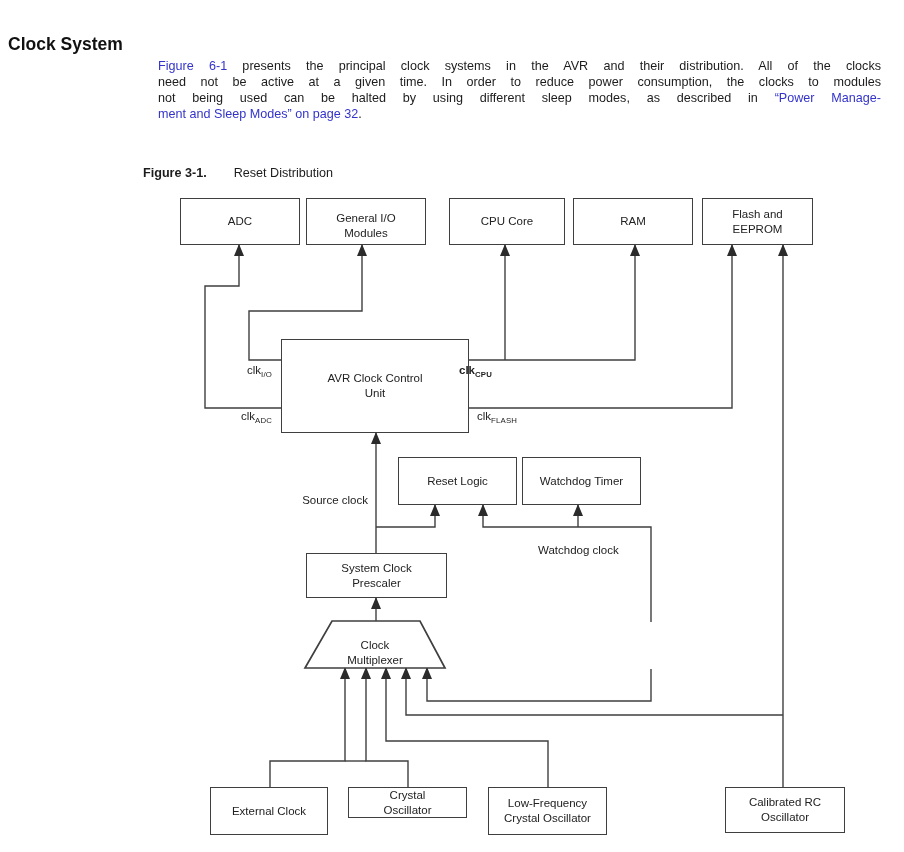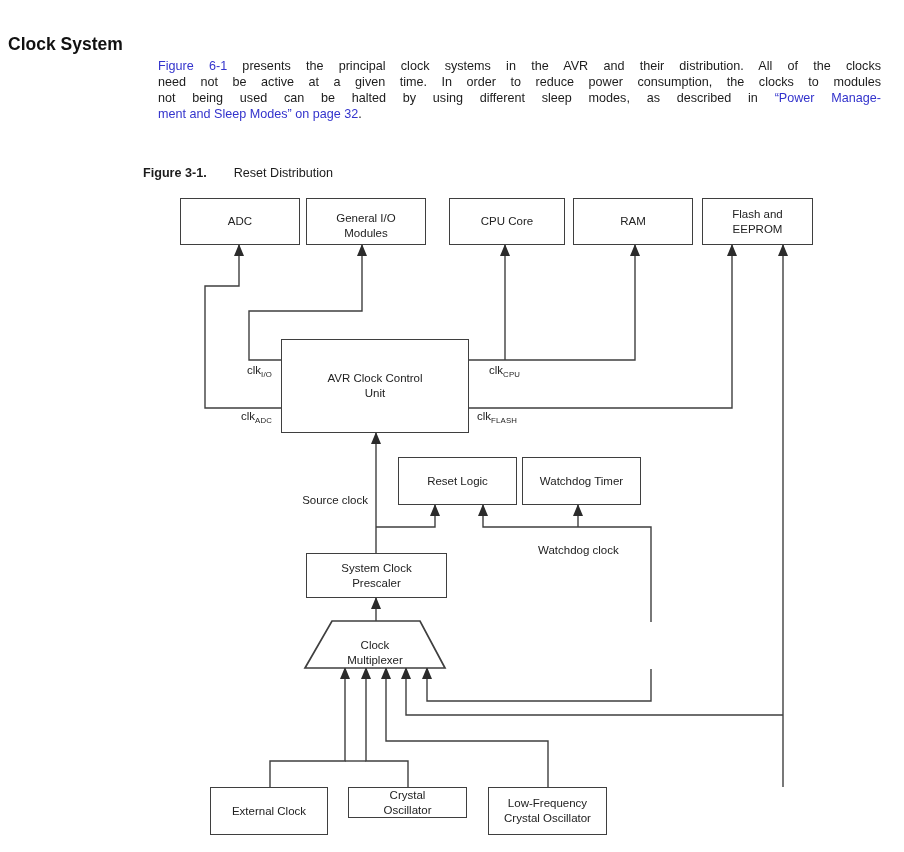--- a/index.html
+++ b/index.html
@@ -109,22 +109,25 @@
 
   <div class="dbox" style="left:210px;top:787px;width:118px;height:48px;">
       <span>External Clock</span>
     </div>
   <div class="dbox" style="left:348px;top:787px;width:119px;height:31px;">
       <span class="w60">Crystal Oscillator</span>
     </div>
   <div class="dbox" style="left:488px;top:787px;width:119px;height:48px;">
       <span class="w110">Low-Frequency Crystal Oscillator</span>
     </div>
+  <div class="dbox" style="left:725px;top:787px;width:120px;height:46px;">
+      <span class="w90">Calibrated RC Oscillator</span>
+    </div>
 
   <div class="lab" style="left:247px;top:364px;"><span>clk</span><span class="sub">I/O</span></div>
   <div class="lab" style="left:241px;top:410px;"><span>clk</span><span class="sub">ADC</span></div>
-  <div class="lab" style="left:489px;top:364px;"><span>clk</span><span class="sub">CPU</span></div>
+  <div class="lab" style="left:459px;top:364px;font-weight:bold;"><span>clk</span><span class="sub">CPU</span></div>
   <div class="lab" style="left:477px;top:410px;"><span>clk</span><span class="sub">FLASH</span></div>
 
   <div class="lab" style="left:265px;top:494px;width:103px;text-align:right;">Source clock</div>
   <div class="lab" style="left:538px;top:544px;">Watchdog clock</div>
 
 </div>
 
 </body></html>

